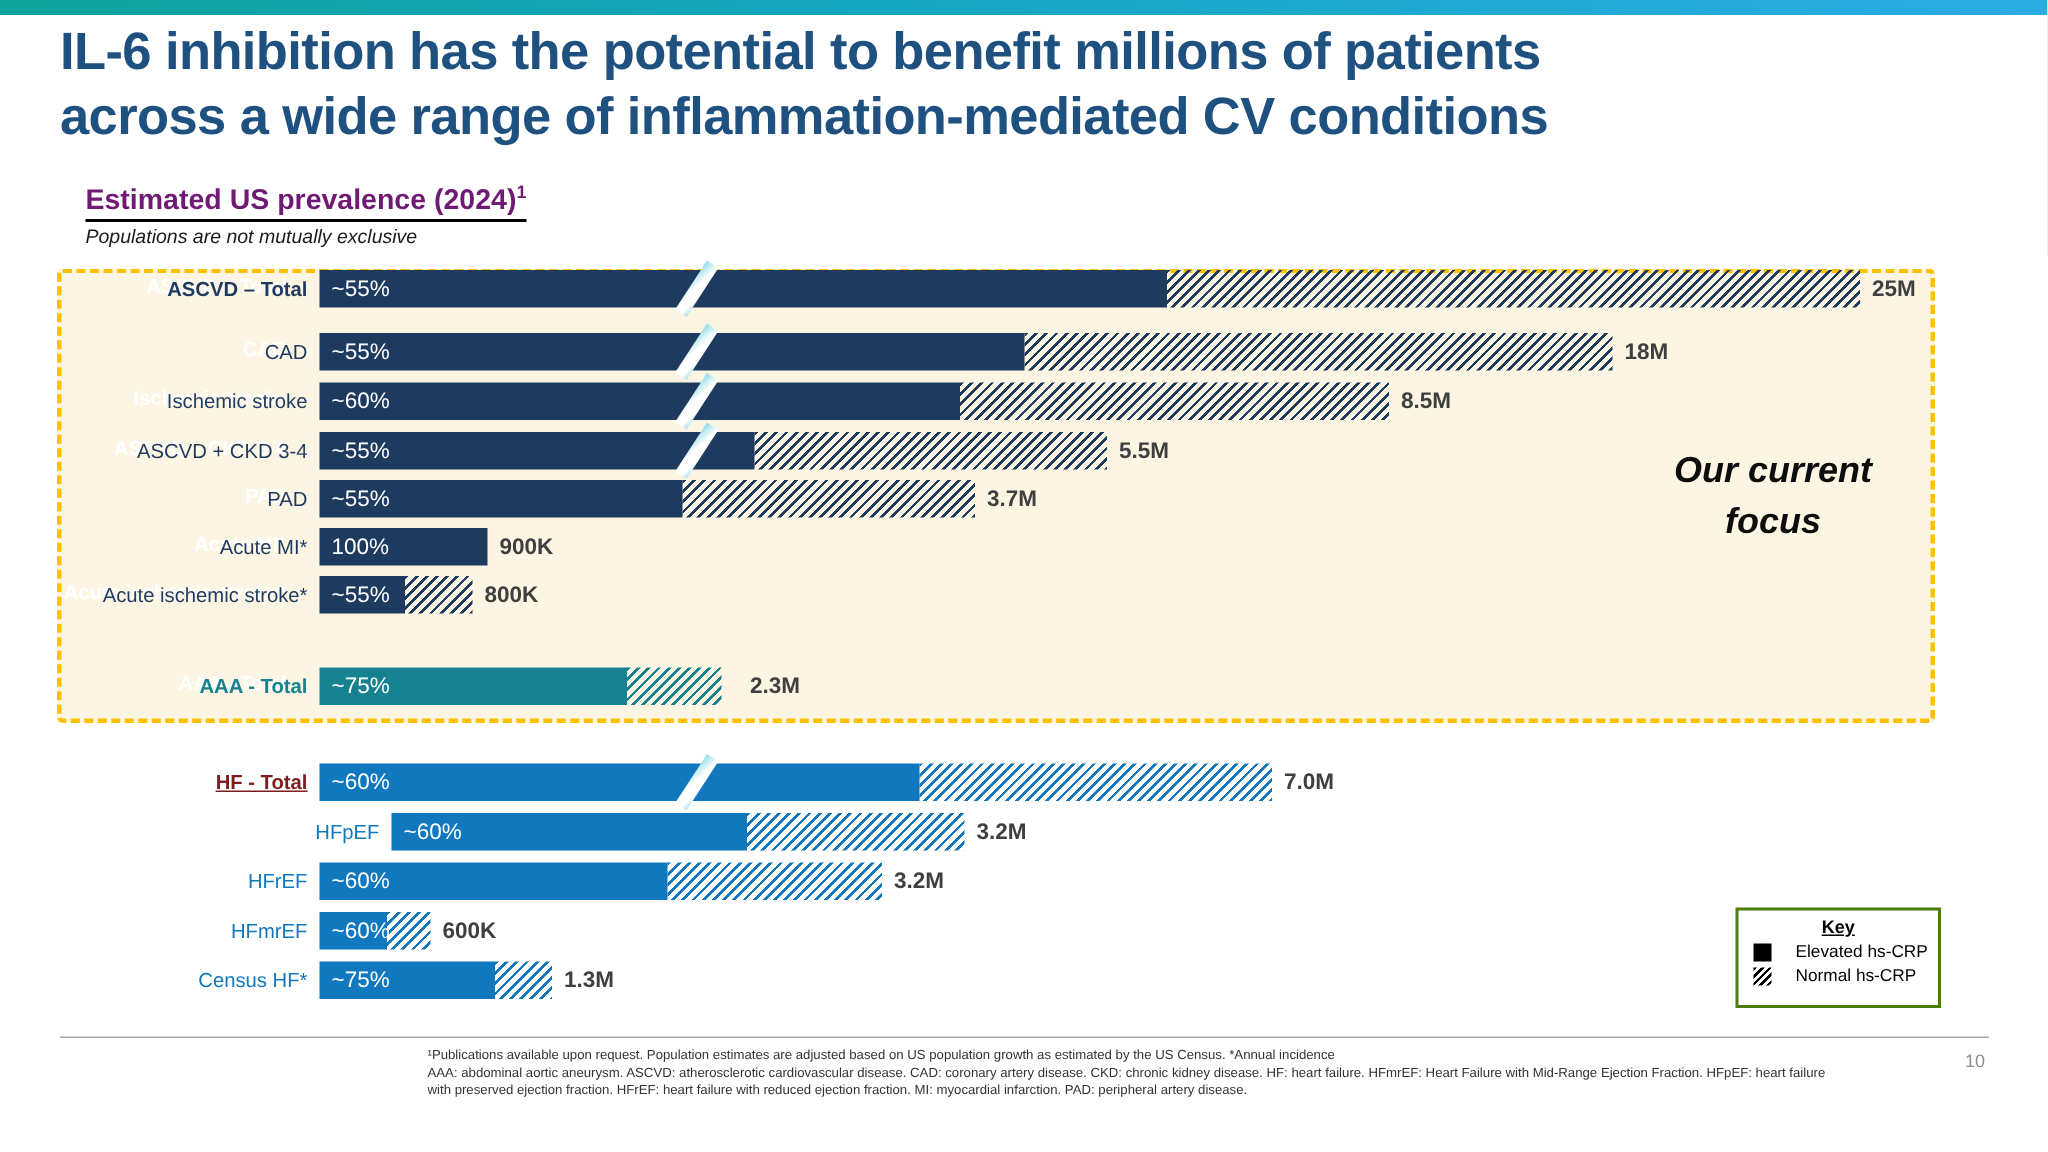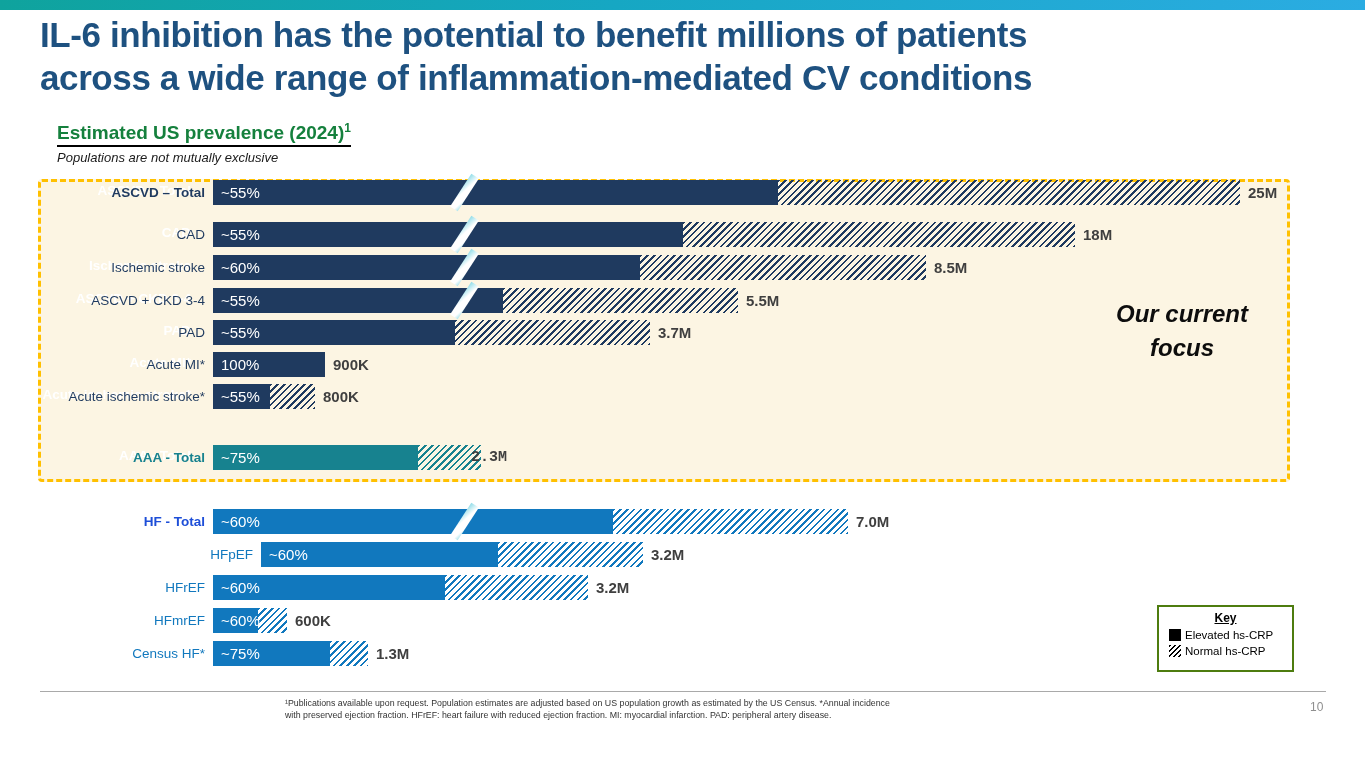--- a/index.html
+++ b/index.html
@@ -2,21 +2,21 @@
 <html><head>
 <meta charset="utf-8">
 <style>
   html,body{margin:0;padding:0;background:#e8e8e8;}
   #slide{position:relative;width:1365px;height:768px;background:#ffffff;overflow:hidden;
          font-family:"Liberation Sans",sans-serif;}
   .topbar{position:absolute;top:0;left:0;width:1365px;height:10px;
           background:linear-gradient(90deg,#0FA39D 0%,#16A7C3 45%,#2BACE2 100%);}
   .title{position:absolute;left:40px;top:13px;font-size:35px;font-weight:700;
          color:#1E5180;line-height:43px;letter-spacing:-0.4px;}
-  .heading{position:absolute;left:57px;top:121px;font-size:19px;font-weight:700;color:#15803d;
+  .heading{position:absolute;left:57px;top:121px;font-size:19px;font-weight:700;color:#701a75;
            border-bottom:2px solid #000;padding-bottom:1px;}
   .heading sup{font-size:12px;}
   .note{position:absolute;left:57px;top:150px;font-size:13px;font-style:italic;color:#1a1a1a;}
   .focus-box{position:absolute;left:38px;top:179px;width:1252px;height:303px;background:#FCF5E3;
              border:3px dashed #FFC000;border-radius:4px;box-sizing:border-box;}
   .focus-annotation{position:absolute;left:1082px;top:297px;width:200px;text-align:center;
                     font-size:24px;font-weight:700;font-style:italic;color:#0d0d0d;line-height:34px;}
   .chart-row{position:absolute;left:0;height:25px;width:1365px;}
   .row-ghost{position:absolute;left:26px;top:-2px;width:165px;text-align:right;font-size:13.5px;
              line-height:25px;color:#ffffff;font-weight:700;white-space:nowrap;}
@@ -28,21 +28,21 @@
   .bar-pct{position:absolute;left:8px;top:0;line-height:25px;font-size:15px;color:#fff;
            white-space:nowrap;z-index:2;}
   .bar-break{position:absolute;top:-7px;height:39px;width:9px;transform:rotate(33deg);
              background:linear-gradient(105deg,#8FDCE8 0%,#ffffff 45%,#ffffff 78%,#A8E2EC 100%);
              z-index:3;}
   .row-value{position:absolute;top:0;line-height:25px;font-size:15px;font-weight:700;
              color:#3F3F3F;white-space:nowrap;}
   .key-box{position:absolute;left:1157px;top:605px;width:137px;height:67px;background:#fff;
            border:2px solid #4d7c0f;box-sizing:border-box;padding-top:4px;}
   .key-title{text-align:center;font-size:12px;font-weight:700;text-decoration:underline;color:#000;}
-  .key-item{display:flex;align-items:center;gap:4px;padding:4px 0 0 10px;font-size:11.5px;color:#000;}
+  .key-item{display:flex;align-items:center;gap:16px;padding:4px 0 0 10px;font-size:11.5px;color:#000;}
   .key-swatch{width:12px;height:12px;flex:0 0 auto;}
   .key-swatch.solid{background:#000;}
   .key-swatch.hatch{background:repeating-linear-gradient(135deg,#000 0 1.6px,transparent 1.6px 3.6px);}
   .footer-line{position:absolute;left:40px;top:691px;width:1286px;height:1px;background:#A9A9A9;}
   .logo{position:absolute;left:40px;top:702px;font-size:24px;font-weight:700;letter-spacing:3px;
         background:linear-gradient(90deg,#17A9A4 0%,#1BA7C9 40%,#1D3D6B 100%);
         -webkit-background-clip:text;background-clip:text;color:transparent;}
   .footnotes{position:absolute;left:285px;top:698px;width:1005px;font-size:8.8px;
              line-height:11.5px;color:#333;}
   .page-num{position:absolute;left:1310px;top:700px;font-size:12px;color:#8f8f8f;}
@@ -144,24 +144,24 @@
         <div class="row-value" style="left: 323px;">800K</div>
       </div>
       <div class="chart-row" style="top: 445px;">
         <div class="row-ghost">AAA - Total</div>
         <div class="row-label" style="color: rgb(23, 130, 143); font-weight: 700;">AAA - Total</div>
         <div class="row-bar" style="left: 213px; width: 268px;">
           <div class="bar-solid" style="width: 205px; background: rgb(23, 130, 143);"></div>
           <div class="bar-hatch" style="left: 205px; width: 63px; background: repeating-linear-gradient(135deg, rgb(23, 130, 143) 0px, rgb(23, 130, 143) 1.8px, transparent 1.8px, transparent 4.8px);"></div>
           <div class="bar-pct">~75%</div>
         </div>
-        <div class="row-value" style="left: 471px; font-family: Liberation Mono, monospace;">2.3M</div>
+        <div class="row-value" style="left: 500px;">2.3M</div>
       </div>
       <div class="chart-row" style="top: 509px;">
-        <div class="row-label" style="color: #1d4ed8; font-weight: 700;">HF - Total</div>
+        <div class="row-label" style="color: #7f1d1d; font-weight: 700; text-decoration: underline;">HF - Total</div>
         <div class="row-bar" style="left: 213px; width: 635px;">
           <div class="bar-solid" style="width: 400px; background: rgb(17, 120, 190);"></div>
           <div class="bar-hatch" style="left: 400px; width: 235px; background: repeating-linear-gradient(135deg, rgb(17, 120, 190) 0px, rgb(17, 120, 190) 1.8px, transparent 1.8px, transparent 4.8px);"></div>
           <div class="bar-pct">~60%</div>
           <div class="bar-break" style="left: 247px;"></div>
         </div>
         <div class="row-value" style="left: 856px;">7.0M</div>
       </div>
       <div class="chart-row" style="top: 542px; margin-left: 48px;">
         <div class="row-label" style="color: rgb(17, 120, 190);">HFpEF</div>
@@ -209,16 +209,17 @@
     </div>
     <div class="key-item">
       <span class="key-swatch hatch"></span>
       <span>Normal hs-CRP</span>
     </div>
   </div>
 
   <div class="footer-line"></div>
   <div class="footnotes">
     <div>¹Publications available upon request. Population estimates are adjusted based on US population growth as estimated by the US Census. *Annual incidence</div>
+    <div>AAA: abdominal aortic aneurysm. ASCVD: atherosclerotic cardiovascular disease. CAD: coronary artery disease. CKD: chronic kidney disease. HF: heart failure. HFmrEF: Heart Failure with Mid-Range Ejection Fraction. HFpEF: heart failure</div>
     <div>with preserved ejection fraction. HFrEF: heart failure with reduced ejection fraction. MI: myocardial infarction. PAD: peripheral artery disease.</div>
   </div>
   <div class="page-num">10</div>
 </div>
 
 </body></html>

